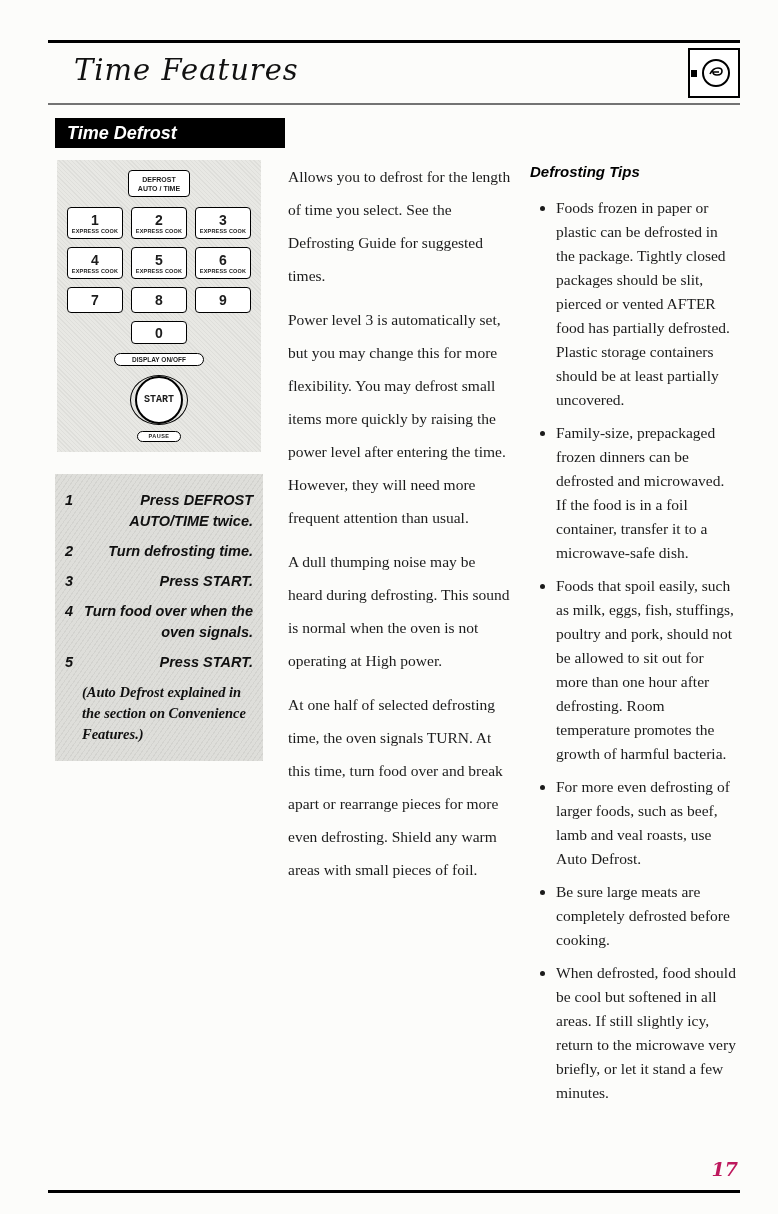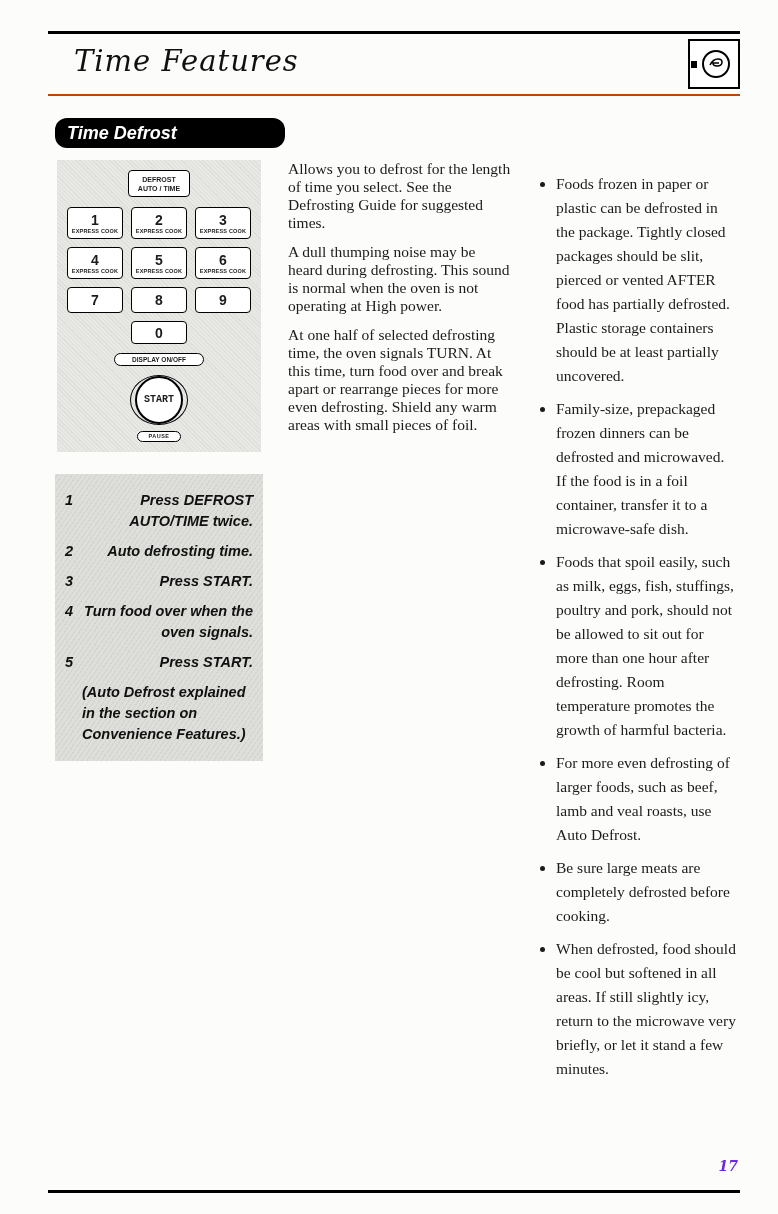--- a/index.html
+++ b/index.html
@@ -7,44 +7,44 @@
     position:relative;
     width:778px;height:1214px;
     background:#fcfcfa;
     font-family:"Liberation Serif", serif;
     color:#1c1c1c;
     overflow:hidden;
     margin:0 auto;
   }
   
   .header-band{
-    position:absolute;left:48px;top:31px;width:692px;height:60px;
+    position:absolute;left:48px;top:40px;width:692px;height:60px;
     border-top:3px solid #000;
-    border-bottom:2px solid #c2410c;
+    border-bottom:2px solid #737373;
   }
   .page-title{
     position:absolute;left:26px;top:10px;margin:0;
     font-family:"DejaVu Serif", serif;
     font-style:italic;font-weight:500;
     font-size:29px;letter-spacing:1px;color:#111;
   }
   .logo-box{
     position:absolute;right:0;top:5px;width:48px;height:46px;
     border:2.5px solid #000;background:#fff;
     display:flex;align-items:center;
   }
   .logo-dot{width:6px;height:7px;background:#000;margin-left:1px;}
   .logo-circle{margin-left:3px;}
   
   .section-bar{
     position:absolute;left:55px;top:118px;width:230px;height:30px;
     background:#000;color:#fff;
     font-family:"Liberation Sans", sans-serif;
     font-style:italic;font-weight:bold;font-size:18px;
-    display:flex;align-items:center;padding-left:12px;box-sizing:border-box;border-radius:12px;
+    display:flex;align-items:center;padding-left:12px;box-sizing:border-box;
   }
   
   .keypad-panel{
     position:absolute;left:57px;top:160px;width:204px;height:292px;
     background:#e8e8e4;
     background-image:repeating-linear-gradient(45deg, rgba(0,0,0,0.045) 0 1px, transparent 1px 3px);
     box-sizing:border-box;padding:10px 10px;
     display:flex;flex-direction:column;align-items:center;
   }
   .key{
@@ -87,44 +87,44 @@
     background:#dededa;
     background-image:repeating-linear-gradient(-55deg, rgba(0,0,0,0.05) 0 1px, transparent 1px 4px);
     box-sizing:border-box;padding:16px 10px 16px 10px;
     font-family:"Liberation Sans", sans-serif;
     font-style:italic;font-weight:bold;
     font-size:14.5px;line-height:21px;color:#101010;
   }
   .step{display:flex;margin-bottom:9px;}
   .step-num{width:17px;flex:0 0 17px;}
   .step-text{flex:1;text-align:right;}
-  .steps-note{padding-left:17px;margin-top:4px;}
+  .steps-note{padding-left:17px;margin-top:4px;font-family:Liberation Serif, serif;}
   
   .mid-col{
     position:absolute;left:288px;top:160px;width:224px;
-    font-size:15.5px;line-height:18px;color:#1b1b1b;
+    font-size:15.5px;line-height:33px;color:#1b1b1b;
   }
   .mid-col p{margin:0 0 11px 0;}
   
   .right-col{
     position:absolute;left:530px;top:160px;width:218px;
     font-size:15.5px;line-height:24px;color:#1b1b1b;
   }
   .tips-heading{
     font-family:"Liberation Sans", sans-serif;
     font-style:italic;font-weight:bold;font-size:15px;
     margin:0 0 6px 0;color:#000;
   }
   .tips-list{list-style:disc outside;margin:12px;padding-left:14px;}
   .tips-list li{margin-bottom:9px;}
   
   .page-number{
     position:absolute;right:40px;top:1158px;
     font-family:"DejaVu Serif", serif;font-style:italic;font-weight:bold;
-    font-size:14px;color:#6d28d9;
+    font-size:19px;color:#be185d;
   }
   .bottom-rule{
     position:absolute;left:48px;top:1190px;width:692px;height:2.5px;background:#000;
   }
 </style>
 </head>
 <body>
 
 <div class="page">
 
@@ -211,44 +211,46 @@
     </div>
   </div>
 
   <div class="steps-box">
     <div class="step">
       <span class="step-num">1</span>
       <span class="step-text">Press DEFROST AUTO/TIME twice.</span>
     </div>
     <div class="step">
       <span class="step-num">2</span>
-      <span class="step-text">Auto defrosting time.</span>
+      <span class="step-text">Turn defrosting time.</span>
     </div>
     <div class="step">
       <span class="step-num">3</span>
       <span class="step-text">Press START.</span>
     </div>
     <div class="step">
       <span class="step-num">4</span>
       <span class="step-text">Turn food over when the oven signals.</span>
     </div>
     <div class="step">
       <span class="step-num">5</span>
       <span class="step-text">Press START.</span>
     </div>
     <div class="steps-note">(Auto Defrost explained in the section on Convenience Features.)</div>
   </div>
 
   <div class="mid-col">
     <p>Allows you to defrost for the length of time you select. See the Defrosting Guide for suggested times.</p>
+    <p>Power level 3 is automatically set, but you may change this for more flexibility. You may defrost small items more quickly by raising the power level after entering the time. However, they will need more frequent attention than usual.</p>
     <p>A dull thumping noise may be heard during defrosting. This sound is normal when the oven is not operating at High power.</p>
     <p>At one half of selected defrosting time, the oven signals TURN. At this time, turn food over and break apart or rearrange pieces for more even defrosting. Shield any warm areas with small pieces of foil.</p>
   </div>
 
   <div class="right-col">
+    <h2 class="tips-heading">Defrosting Tips</h2>
     <ul class="tips-list">
       <li>Foods frozen in paper or plastic can be defrosted in the package. Tightly closed packages should be slit, pierced or vented AFTER food has partially defrosted. Plastic storage containers should be at least partially uncovered.</li>
       <li>Family-size, prepackaged frozen dinners can be defrosted and microwaved. If the food is in a foil container, transfer it to a microwave-safe dish.</li>
       <li>Foods that spoil easily, such as milk, eggs, fish, stuffings, poultry and pork, should not be allowed to sit out for more than one hour after defrosting. Room temperature promotes the growth of harmful bacteria.</li>
       <li>For more even defrosting of larger foods, such as beef, lamb and veal roasts, use Auto Defrost.</li>
       <li>Be sure large meats are completely defrosted before cooking.</li>
       <li>When defrosted, food should be cool but softened in all areas. If still slightly icy, return to the microwave very briefly, or let it stand a few minutes.</li>
     </ul>
   </div>
 

